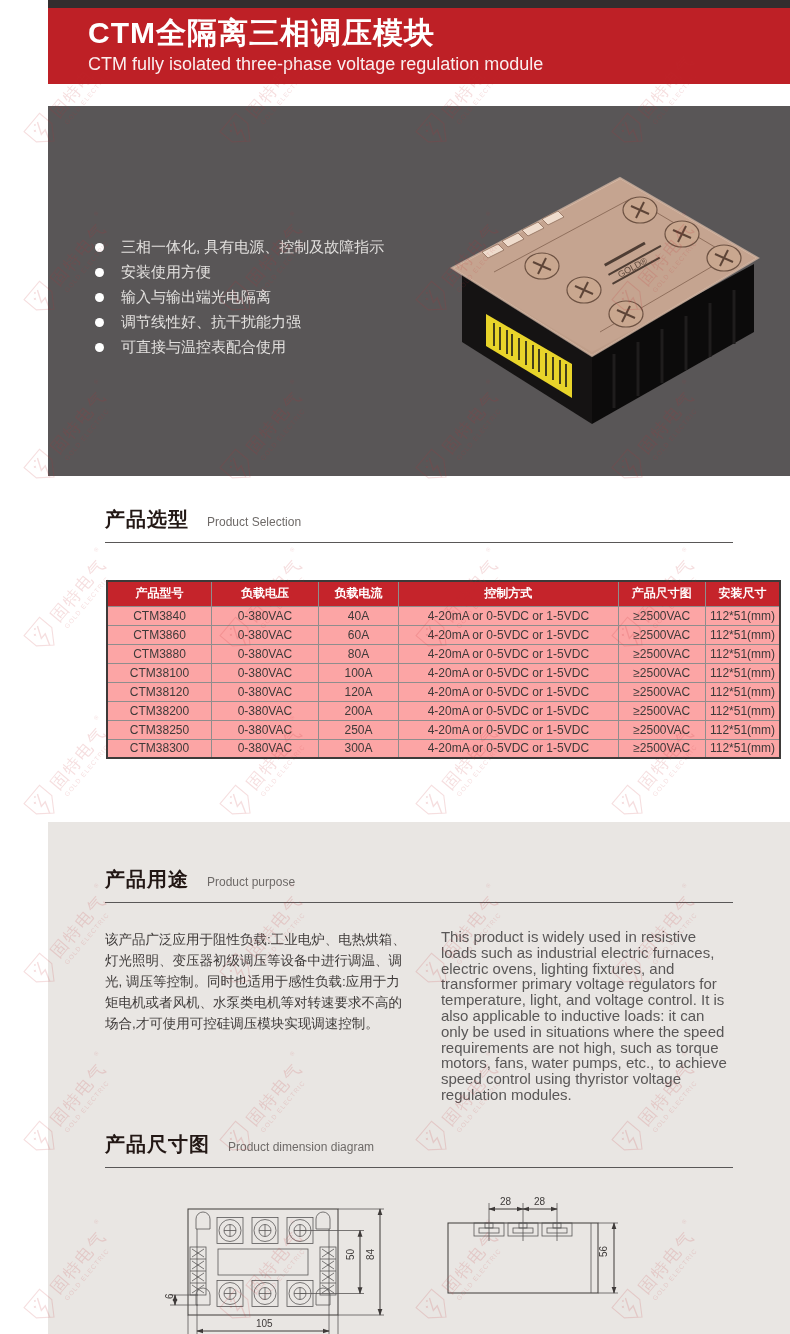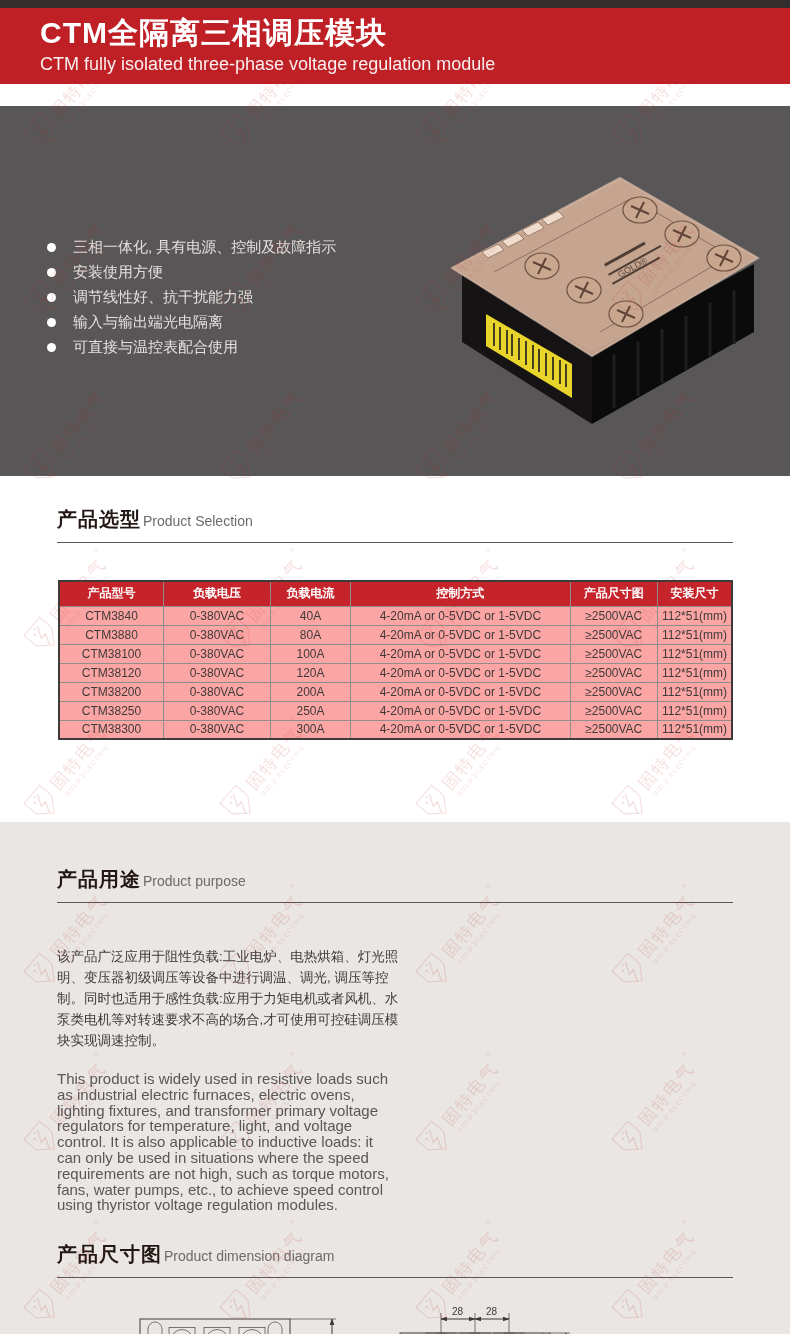--- a/index.html
+++ b/index.html
@@ -1,21 +1,21 @@
 <!DOCTYPE html>
 <html><head>
 <meta charset="utf-8">
 <style>
   * { margin:0; padding:0; box-sizing:border-box; }
   html,body { width:790px; }
   body {
     font-family:"Liberation Sans","DejaVu Sans",sans-serif;
     width:790px; height:1334px; position:relative; overflow:hidden; background:#fff;
   }
-  .page { position:relative; width:790px; height:1334px; }
+  .page { position:relative; width:790px; height:1334px;padding-left:48px; }
 
   
   .wm-layer { position:absolute; inset:0; z-index:40; pointer-events:none; opacity:.55; }
 
   
   .topbar { height:8px; background:#332d2e; }
   .redband { height:76px; background:#be2026; padding:8px 0 0 40px; position:relative; }
   .redband h1 { color:#fff; font-size:30px; font-weight:bold; letter-spacing:1px; line-height:34px; }
   .redband .sub { color:rgba(255,255,255,.93); font-size:18px; margin-top:4px; }
   .gap { height:22px; background:#fff; }
@@ -23,34 +23,34 @@
   
   .hero { height:370px; background:#595657; position:relative; }
   .features { list-style:none; position:absolute; left:47px; top:128px; }
   .features li { color:#e2e0de; font-size:15px; line-height:25px; padding-left:26px; position:relative; }
   .features li::before { content:""; position:absolute; left:0; top:8.5px; width:9px; height:9px; border-radius:50%; background:#fff; }
   .photo-svg { position:absolute; right:14px; top:40px; }
 
   
   .sechead { margin-left:57px; margin-right:57px; border-bottom:1px solid #595757; padding-bottom:9px; }
   .sechead .zh { font-size:20px; font-weight:bold; color:#231815; letter-spacing:1px; }
-  .sechead .en { font-size:14px; color:#6e6a68; margin-left:2px; }
+  .sechead .en { font-size:12px; color:#6e6a68; margin-left:18px; }
 
   
   .selection { height:346px; background:#fff; padding-top:30px; position:relative; z-index:2; }
   .sel-table { border-collapse:collapse; margin:37px 0 0 58px; table-layout:fixed; width:675px;
                border:2px solid #3e3a39; }
   .sel-table th { background:#c5242b; color:#fff; font-size:12px; font-weight:bold; height:25px;
                   border:1px solid #8f8d8d; }
   .sel-table td { background:#fca5a5; color:#3e3a39; font-size:12px; text-align:center; height:19px;
                   border:1px solid #8f8d8d; }
 
   
   .purpose { height:632px; background:#e9e6e3; padding-top:44px; position:relative; z-index:2; }
-  .cols { display:flex; margin:43px 57px 0 57px; gap:20px; min-height:148px;flex-direction:column; }
+  .cols { display:flex; margin:26px 57px 0 57px; gap:28px; min-height:148px; }
   .cols .zh-col { width:352px; font-size:13.5px; line-height:21px; color:#3e3a39; }
   .cols .en-col { width:334px; font-size:15px; line-height:15.8px; color:#595757; }
   .dim-area { position:relative; margin-top:17px; height:200px; }
   .dim-caption { position:absolute; left:448px; top:162px; font-size:13px; color:#595757; }
 
   svg text { font-family:"Liberation Sans","DejaVu Sans",sans-serif; }
   .dline { stroke:#3e3a39; stroke-width:1; fill:none; }
   .thin  { stroke:#595757; stroke-width:.8; fill:none; }
   .dtext { fill:#3e3a39; font-size:10px; }
 </style>
@@ -84,22 +84,22 @@
   <header class="redband">
     <h1>CTM全隔离三相调压模块</h1>
     <p class="sub">CTM fully isolated three-phase voltage regulation module</p>
   </header>
   <div class="gap"></div>
 
   <section class="hero">
     <ul class="features">
         <li>三相一体化, 具有电源、控制及故障指示</li>
         <li>安装使用方便</li>
+        <li>输入与输出端光电隔离</li>
         <li>调节线性好、抗干扰能力强</li>
-        <li>输入与输出端光电隔离</li>
         <li>可直接与温控表配合使用</li>
       </ul>
 
     <svg class="photo-svg" width="352" height="300" viewBox="0 0 352 300">
 
       <polygon points="38,128 168,206 168,278 38,196" fill="#151313"></polygon>
       <polygon points="168,206 330,118 330,186 168,278" fill="#0c0b0b"></polygon>
       <g stroke="#1f1d1d" stroke-width="3">
         <line x1="190" y1="208" x2="190" y2="262"></line>
           <line x1="214" y1="196" x2="214" y2="250"></line>
@@ -192,20 +192,28 @@
             <th>控制方式</th>
             <th>产品尺寸图</th>
             <th>安装尺寸</th>
           </tr>
         </thead>
       <tbody>
           <tr>
             <td>CTM3840</td>
             <td>0-380VAC</td>
             <td>40A</td>
+            <td>4-20mA or 0-5VDC or 1-5VDC</td>
+            <td>≥2500VAC</td>
+            <td>112*51(mm)</td>
+          </tr>
+          <tr>
+            <td>CTM3860</td>
+            <td>0-380VAC</td>
+            <td>60A</td>
             <td>4-20mA or 0-5VDC or 1-5VDC</td>
             <td>≥2500VAC</td>
             <td>112*51(mm)</td>
           </tr>
           <tr>
             <td>CTM3880</td>
             <td>0-380VAC</td>
             <td>80A</td>
             <td>4-20mA or 0-5VDC or 1-5VDC</td>
             <td>≥2500VAC</td>

